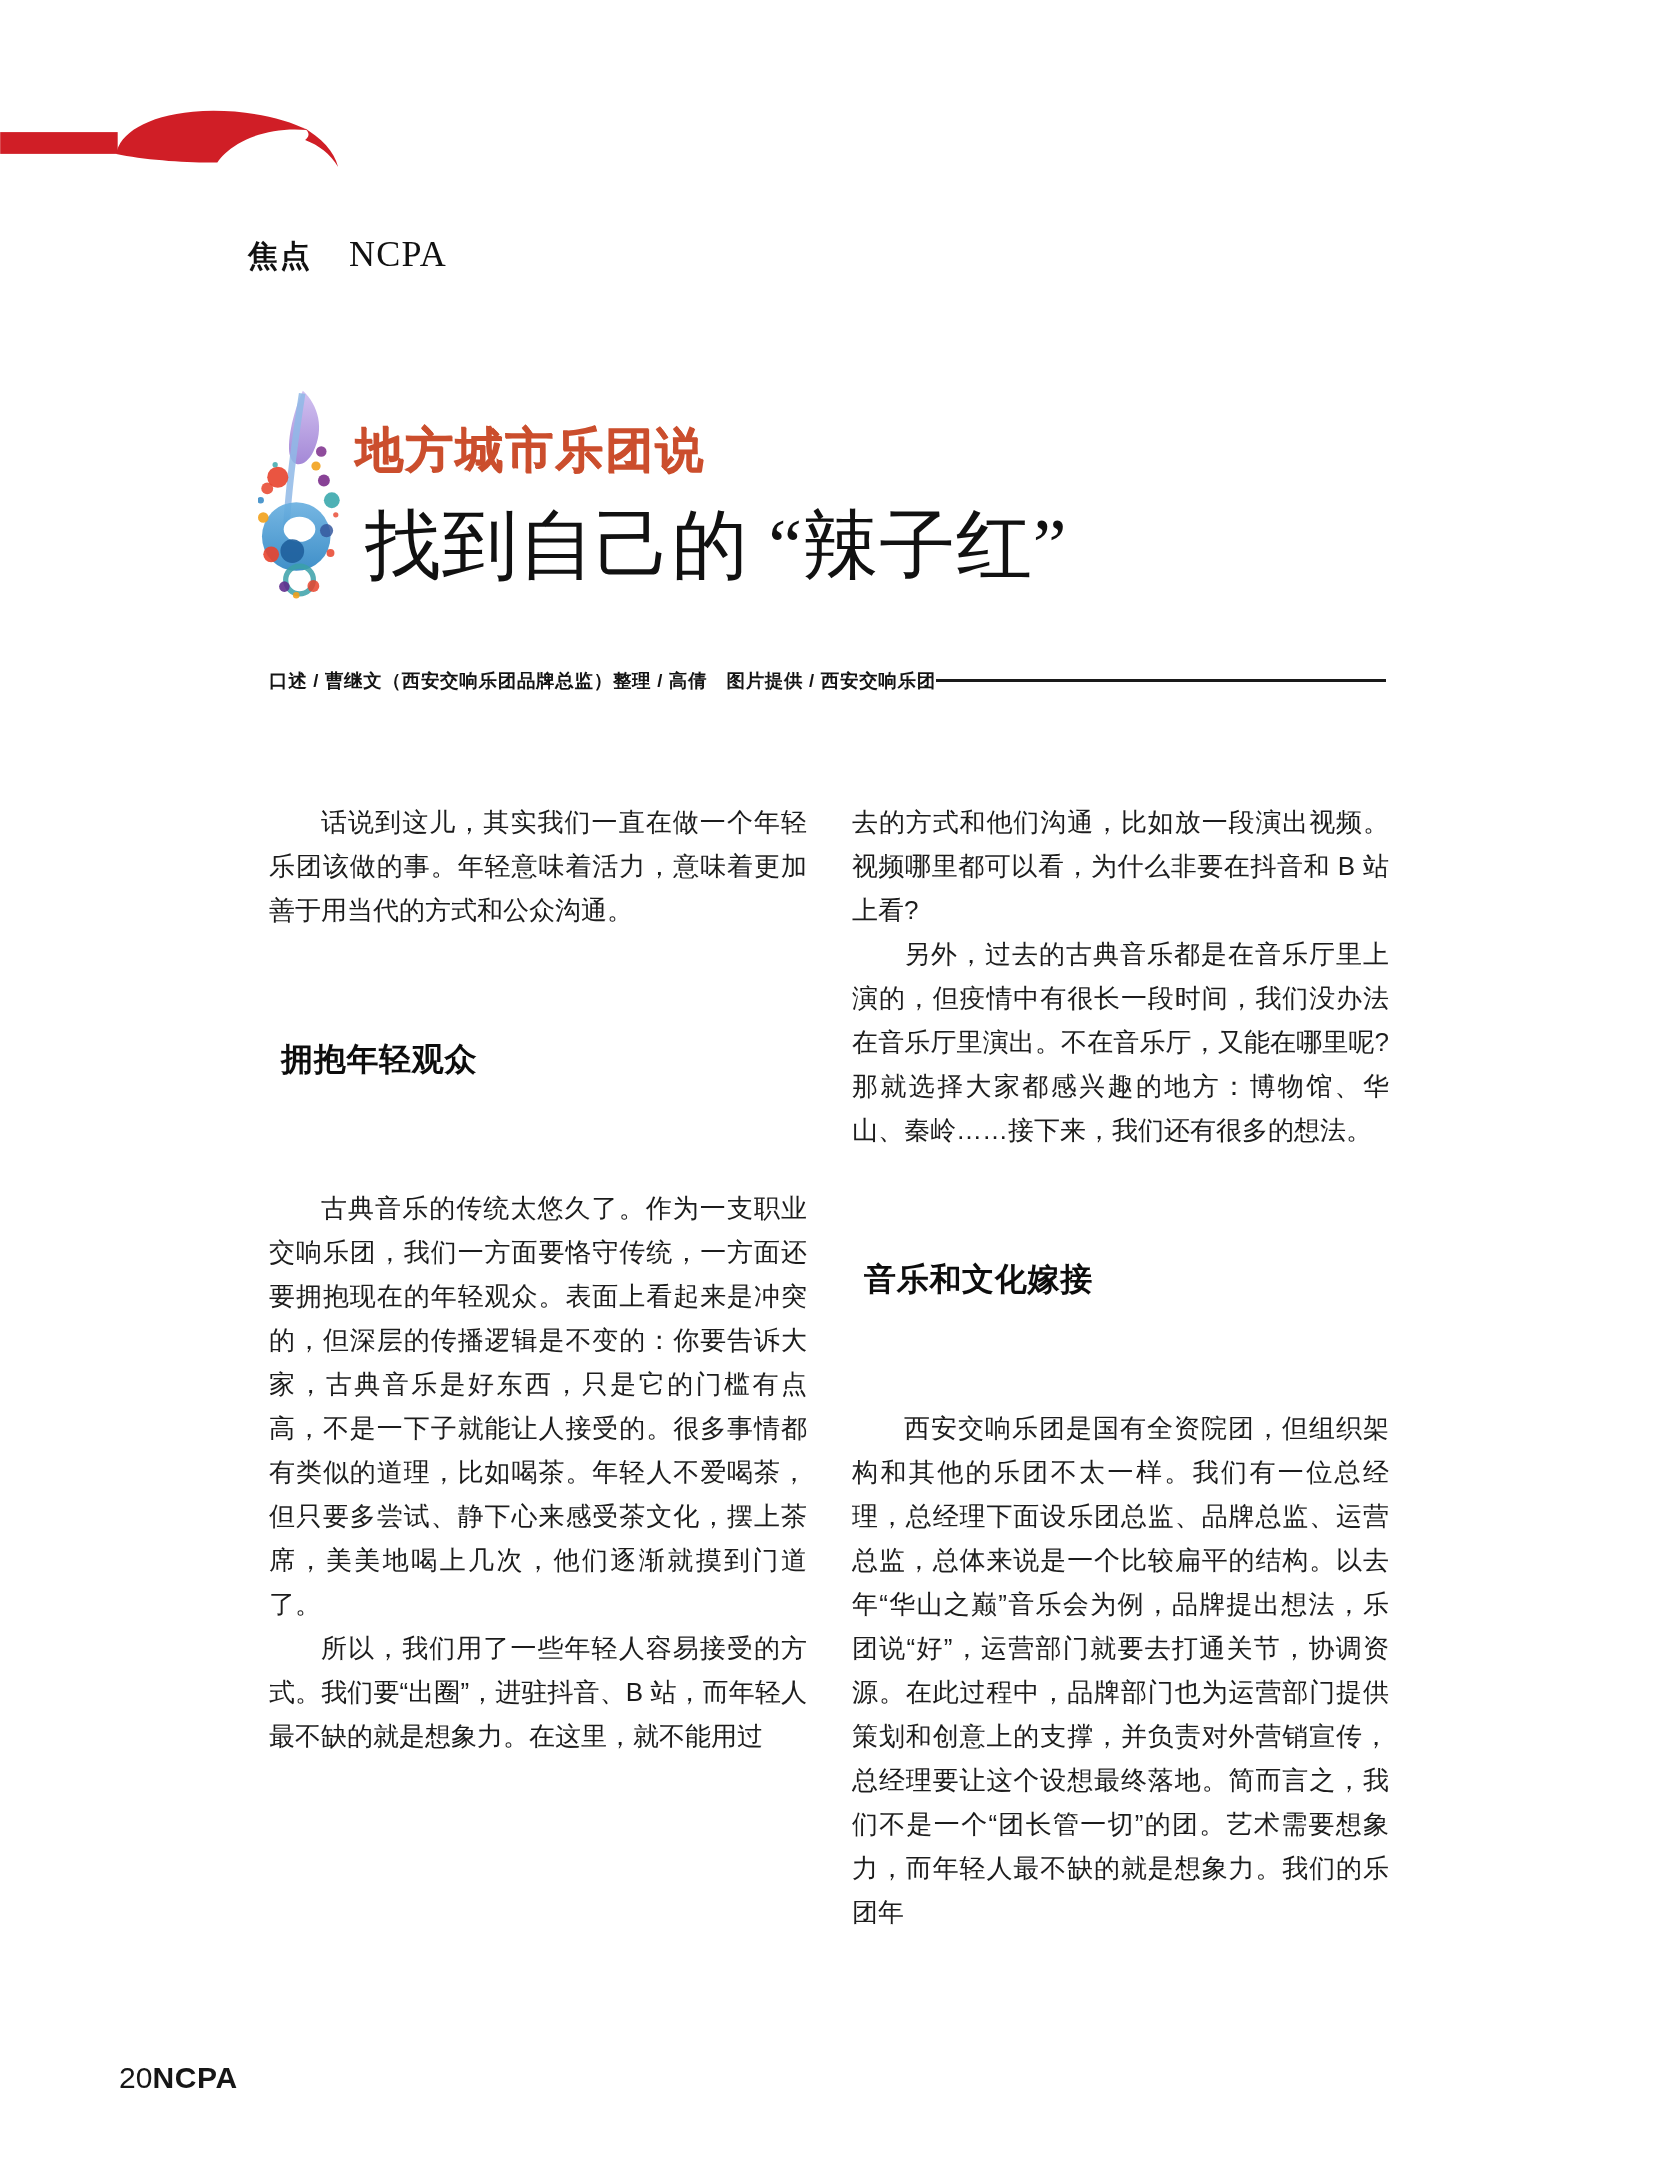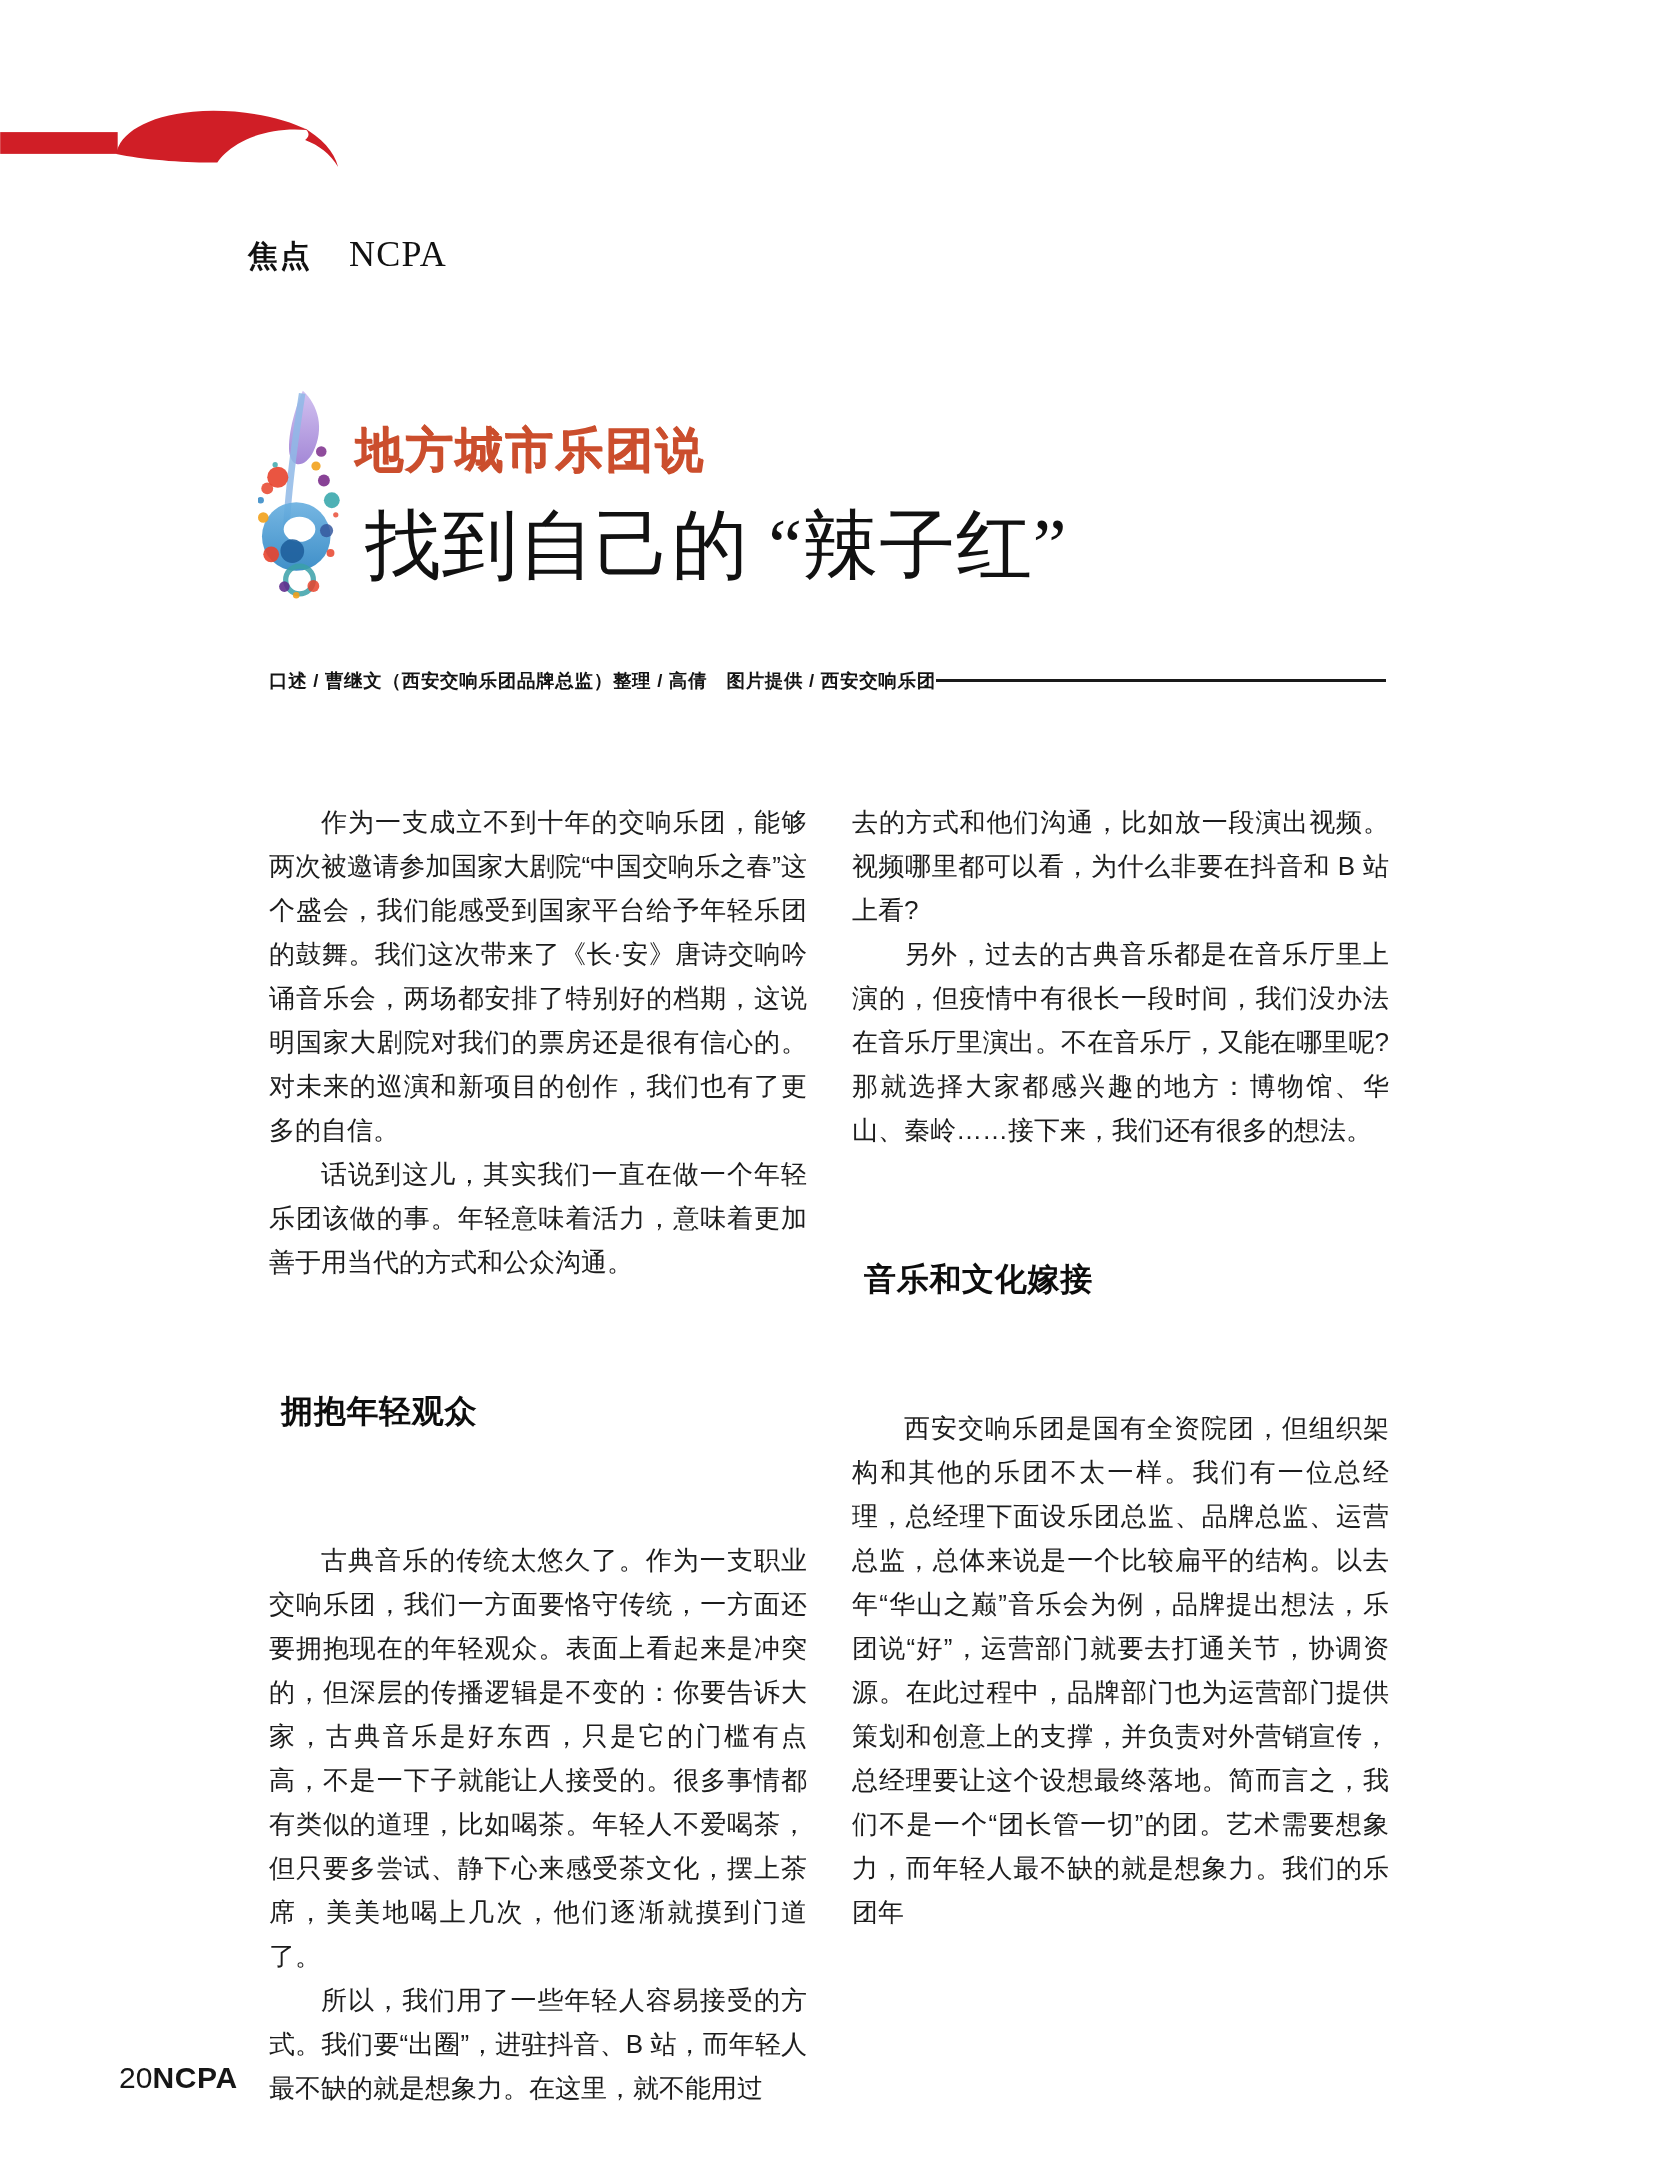--- a/index.html
+++ b/index.html
@@ -137,21 +137,20 @@
 
   <div class="kicker">地方城市乐团说</div>
   <h1 class="article-title">找到自己的 “辣子红”</h1>
 
   <div class="byline-row">
     <span class="byline">口述 / 曹继文（西安交响乐团品牌总监）整理 / 高倩　图片提供 / 西安交响乐团</span>
     <span class="byline-rule"></span>
   </div>
 
   <section class="col col-left">
-    <p class="para indent">作为一支成立不到十年的交响乐团，能够两次被邀请参加国家大剧院“中国交响乐之春”这个盛会，我们能感受到国家平台给予年轻乐团的鼓舞。我们这次带来了《长·安》唐诗交响吟诵音乐会，两场都安排了特别好的档期，这说明国家大剧院对我们的票房还是很有信心的。对未来的巡演和新项目的创作，我们也有了更多的自信。</p>
     <p class="para indent">话说到这儿，其实我们一直在做一个年轻乐团该做的事。年轻意味着活力，意味着更加善于用当代的方式和公众沟通。</p>
     <h2 class="subhead">拥抱年轻观众</h2>
     <p class="para indent">古典音乐的传统太悠久了。作为一支职业交响乐团，我们一方面要恪守传统，一方面还要拥抱现在的年轻观众。表面上看起来是冲突的，但深层的传播逻辑是不变的：你要告诉大家，古典音乐是好东西，只是它的门槛有点高，不是一下子就能让人接受的。很多事情都有类似的道理，比如喝茶。年轻人不爱喝茶，但只要多尝试、静下心来感受茶文化，摆上茶席，美美地喝上几次，他们逐渐就摸到门道了。</p>
     <p class="para indent">所以，我们用了一些年轻人容易接受的方式。我们要“出圈”，进驻抖音、B 站，而年轻人最不缺的就是想象力。在这里，就不能用过</p>
   </section>
 
   <section class="col col-right">
     <p class="para">去的方式和他们沟通，比如放一段演出视频。视频哪里都可以看，为什么非要在抖音和 B 站上看?</p>
     <p class="para indent">另外，过去的古典音乐都是在音乐厅里上演的，但疫情中有很长一段时间，我们没办法在音乐厅里演出。不在音乐厅，又能在哪里呢?那就选择大家都感兴趣的地方：博物馆、华山、秦岭……接下来，我们还有很多的想法。</p>
     <h2 class="subhead">音乐和文化嫁接</h2>

